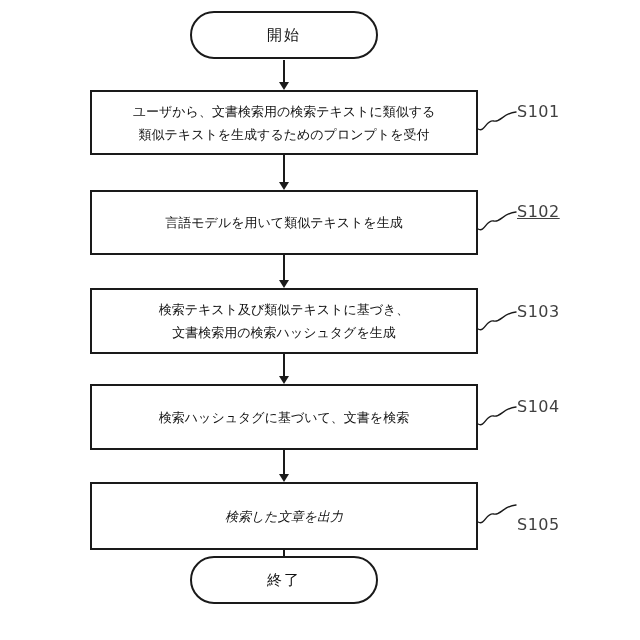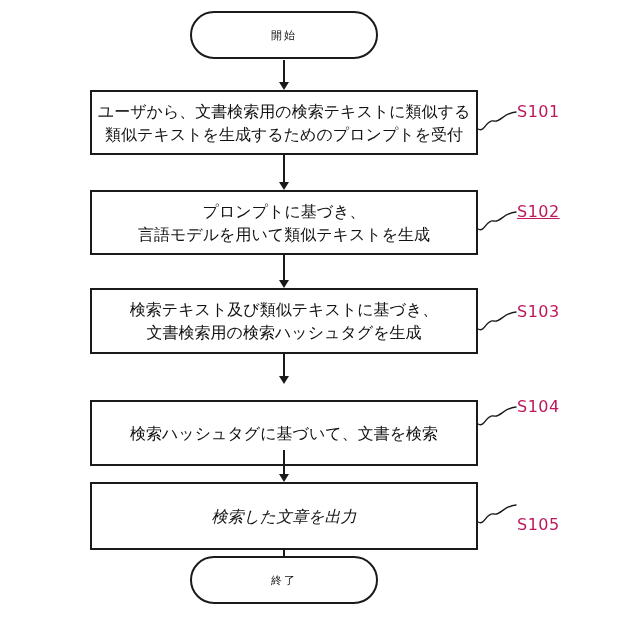--- a/index.html
+++ b/index.html
@@ -16,43 +16,43 @@
     position: absolute;
     left: 190px;
     width: 188px;
     height: 48px;
     border: 2px solid #1a1a1a;
     border-radius: 24px;
     background: #ffffff;
     display: flex;
     align-items: center;
     justify-content: center;
-    font-size: 11px;
+    font-size: 15px;
     letter-spacing: 2px;
   }
   .terminal.start { top: 11px; }
   .terminal.end   { top: 556px; }
   .pbox {
     position: absolute;
     left: 90px;
     width: 388px;
     border: 2px solid #1a1a1a;
     background: #ffffff;
     display: flex;
     flex-direction: column;
     align-items: center;
     justify-content: center;
     text-align: center;
-    font-size: 16px;
+    font-size: 13px;
     line-height: 23px;
   }
   .pbox.b1 { top: 90px;  height: 65px; }
   .pbox.b2 { top: 190px; height: 65px; }
   .pbox.b3 { top: 288px; height: 66px; }
-  .pbox.b4 { top: 384px; height: 66px; margin-top: 16px; }
+  .pbox.b4 { top: 384px; height: 66px; }
   .pbox.b5 { top: 482px; height: 68px; font-style: italic; }
   .arrow {
     position: absolute;
     left: 283px;
     width: 2px;
     background: #1a1a1a;
   }
   .arrow .head {
     position: absolute;
     left: -4px;
@@ -67,21 +67,21 @@
   .a2 { top: 155px; height: 27px; }
   .a3 { top: 255px; height: 25px; }
   .a4 { top: 354px; height: 22px; }
   .a5 { top: 450px; height: 24px; }
   .a6 { top: 550px; height: 21px; }
   .step-label {
     position: absolute;
     left: 517px;
     font-size: 16px;
     letter-spacing: 0.5px;
-    color: #be185d;
+    color: #404040;
     white-space: nowrap;
   }
   .sl1 { top: 102px; }
   .sl2 { top: 202px; text-decoration: underline; }
   .sl3 { top: 302px; text-align: center; }
   .sl4 { top: 397px; }
   .sl5 { top: 495px; margin-top: 20px; }
   .squiggle {
     position: absolute;
     left: 477px;
@@ -120,21 +120,20 @@
   <svg class="squiggle sq1" viewBox="0 0 40 26">
     <path d="M1,23 C8,27 9,13 17,15 C24,16.5 26,7 39,6"></path>
   </svg>
   <div class="step-label sl1">S101</div>
 
   <div class="arrow a2">
     <div class="head"></div>
   </div>
 
   <div class="pbox b2">
-    <span>プロンプトに基づき、</span>
     <span>言語モデルを用いて類似テキストを生成</span>
   </div>
   <svg class="squiggle sq2" viewBox="0 0 40 26">
     <path d="M1,23 C8,27 9,13 17,15 C24,16.5 26,7 39,6"></path>
   </svg>
   <div class="step-label sl2">S102</div>
 
   <div class="arrow a3">
     <div class="head"></div>
   </div>

